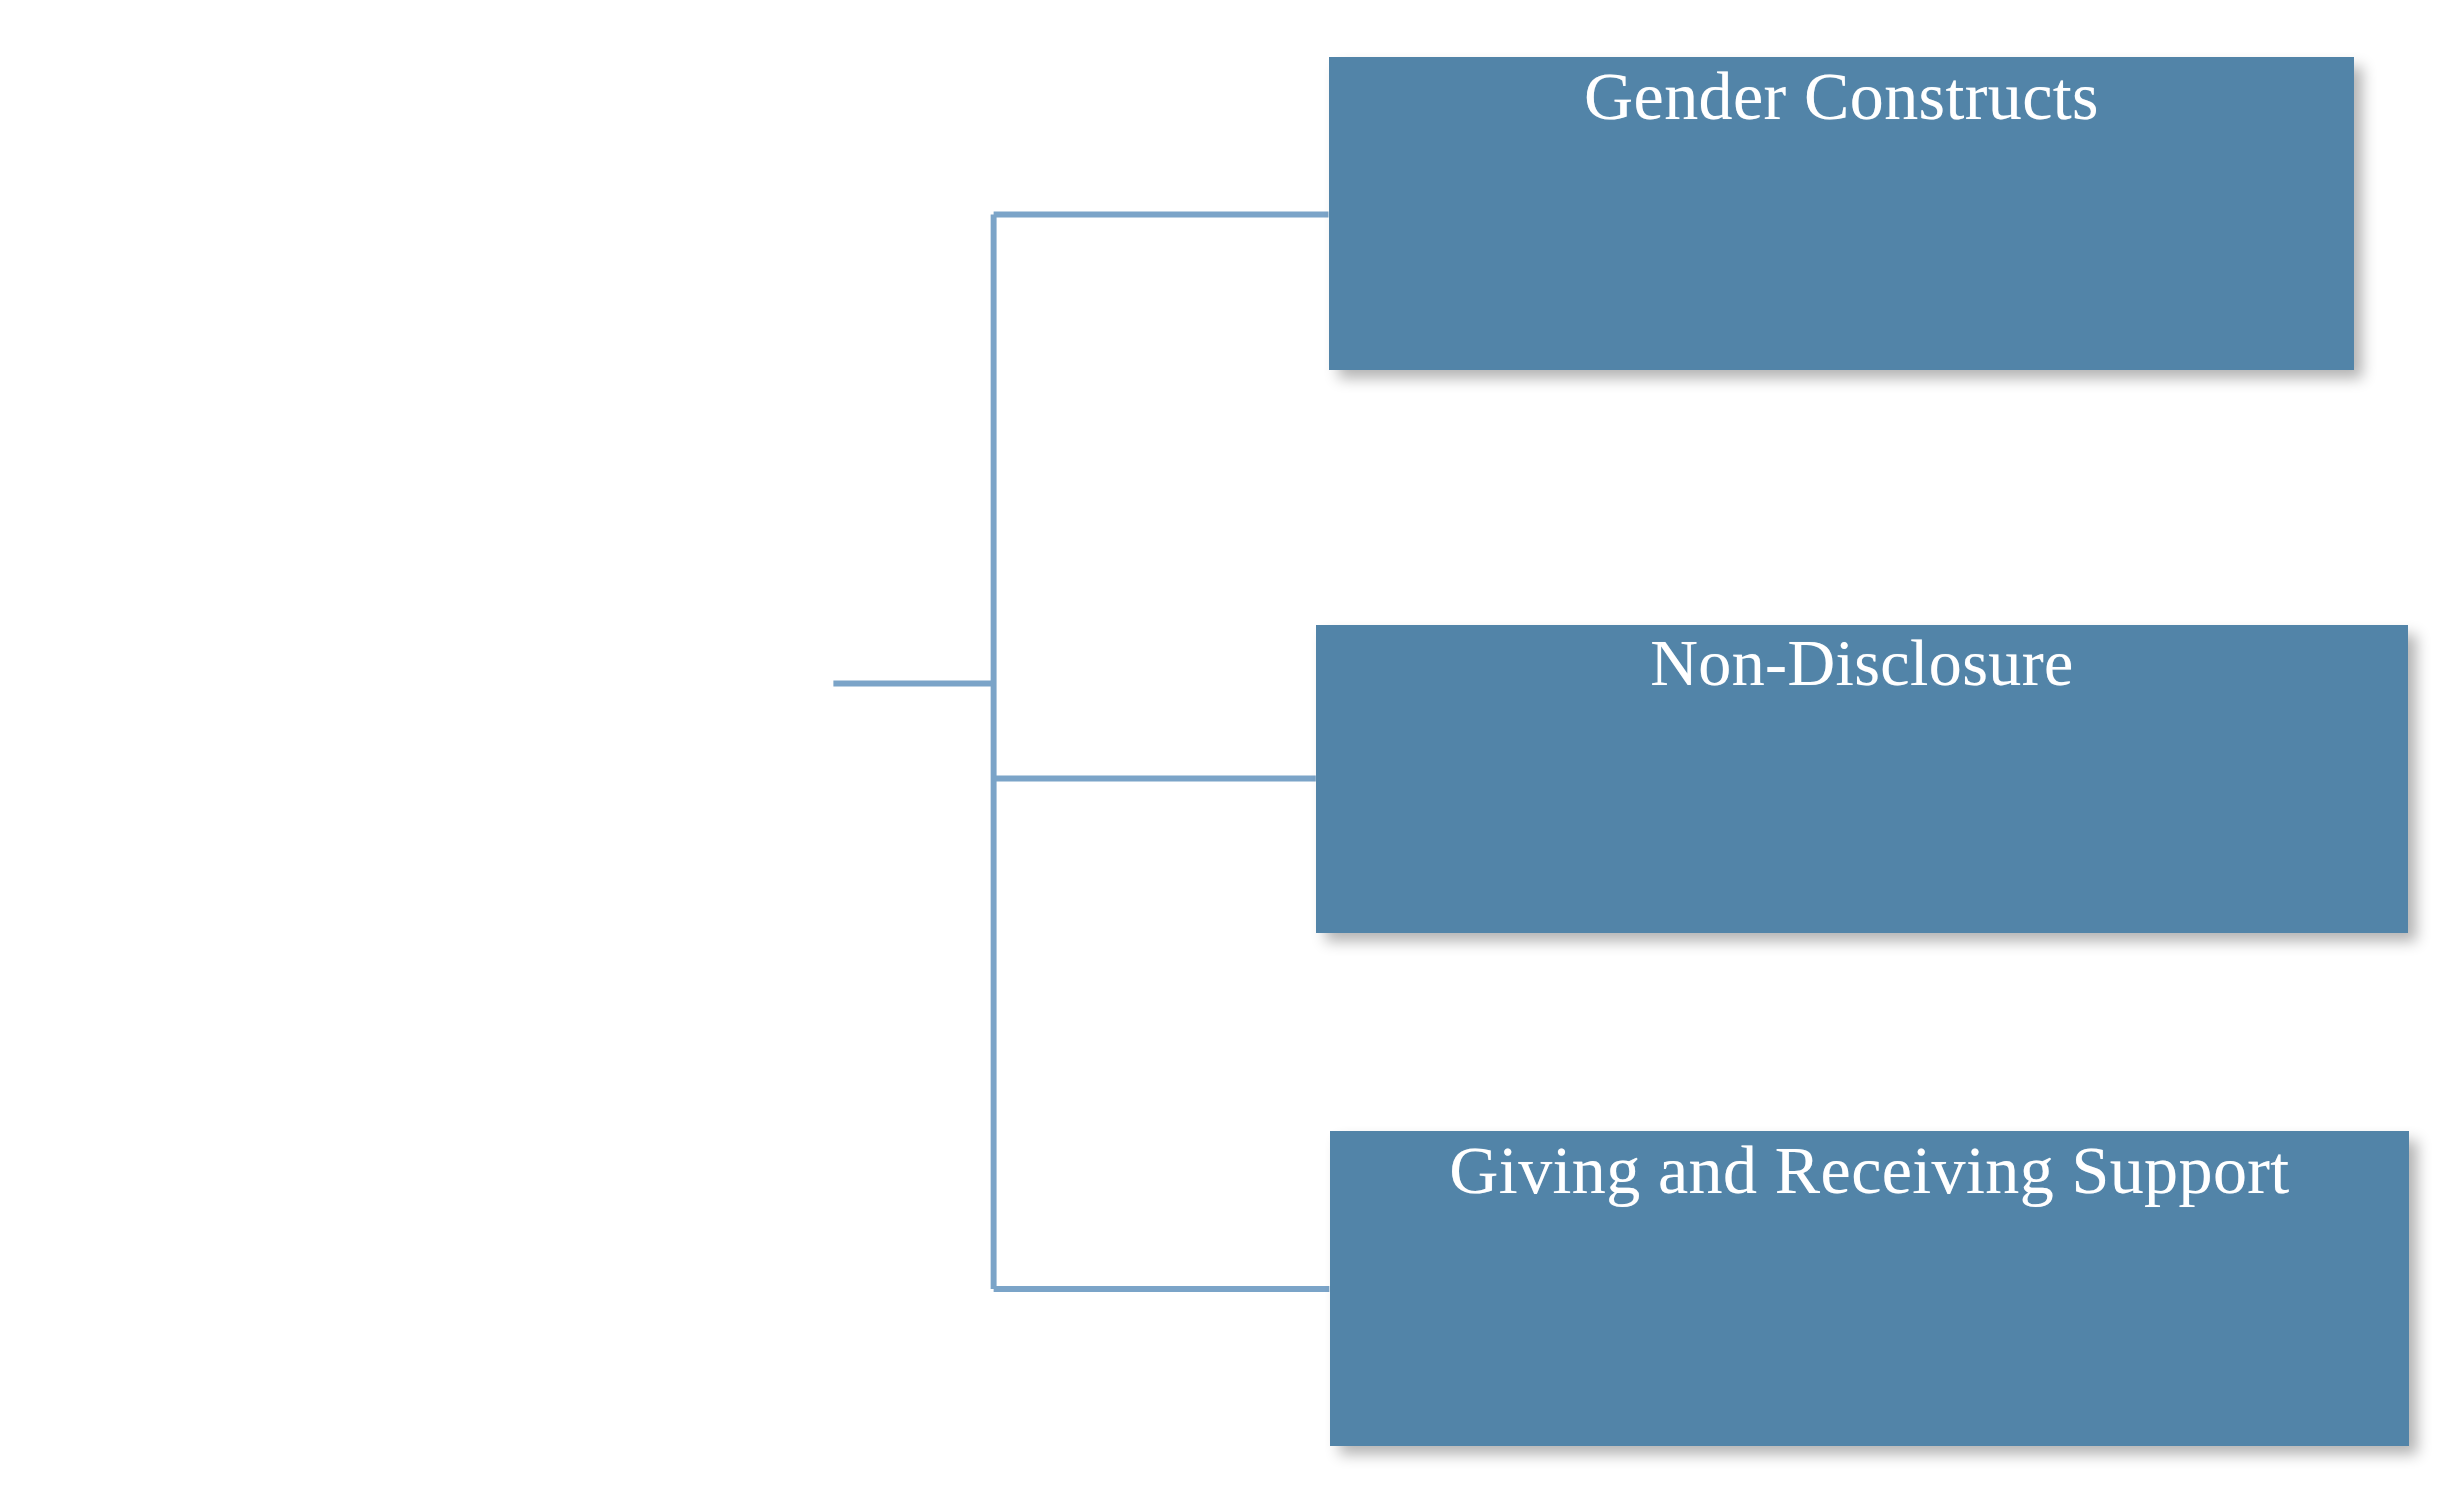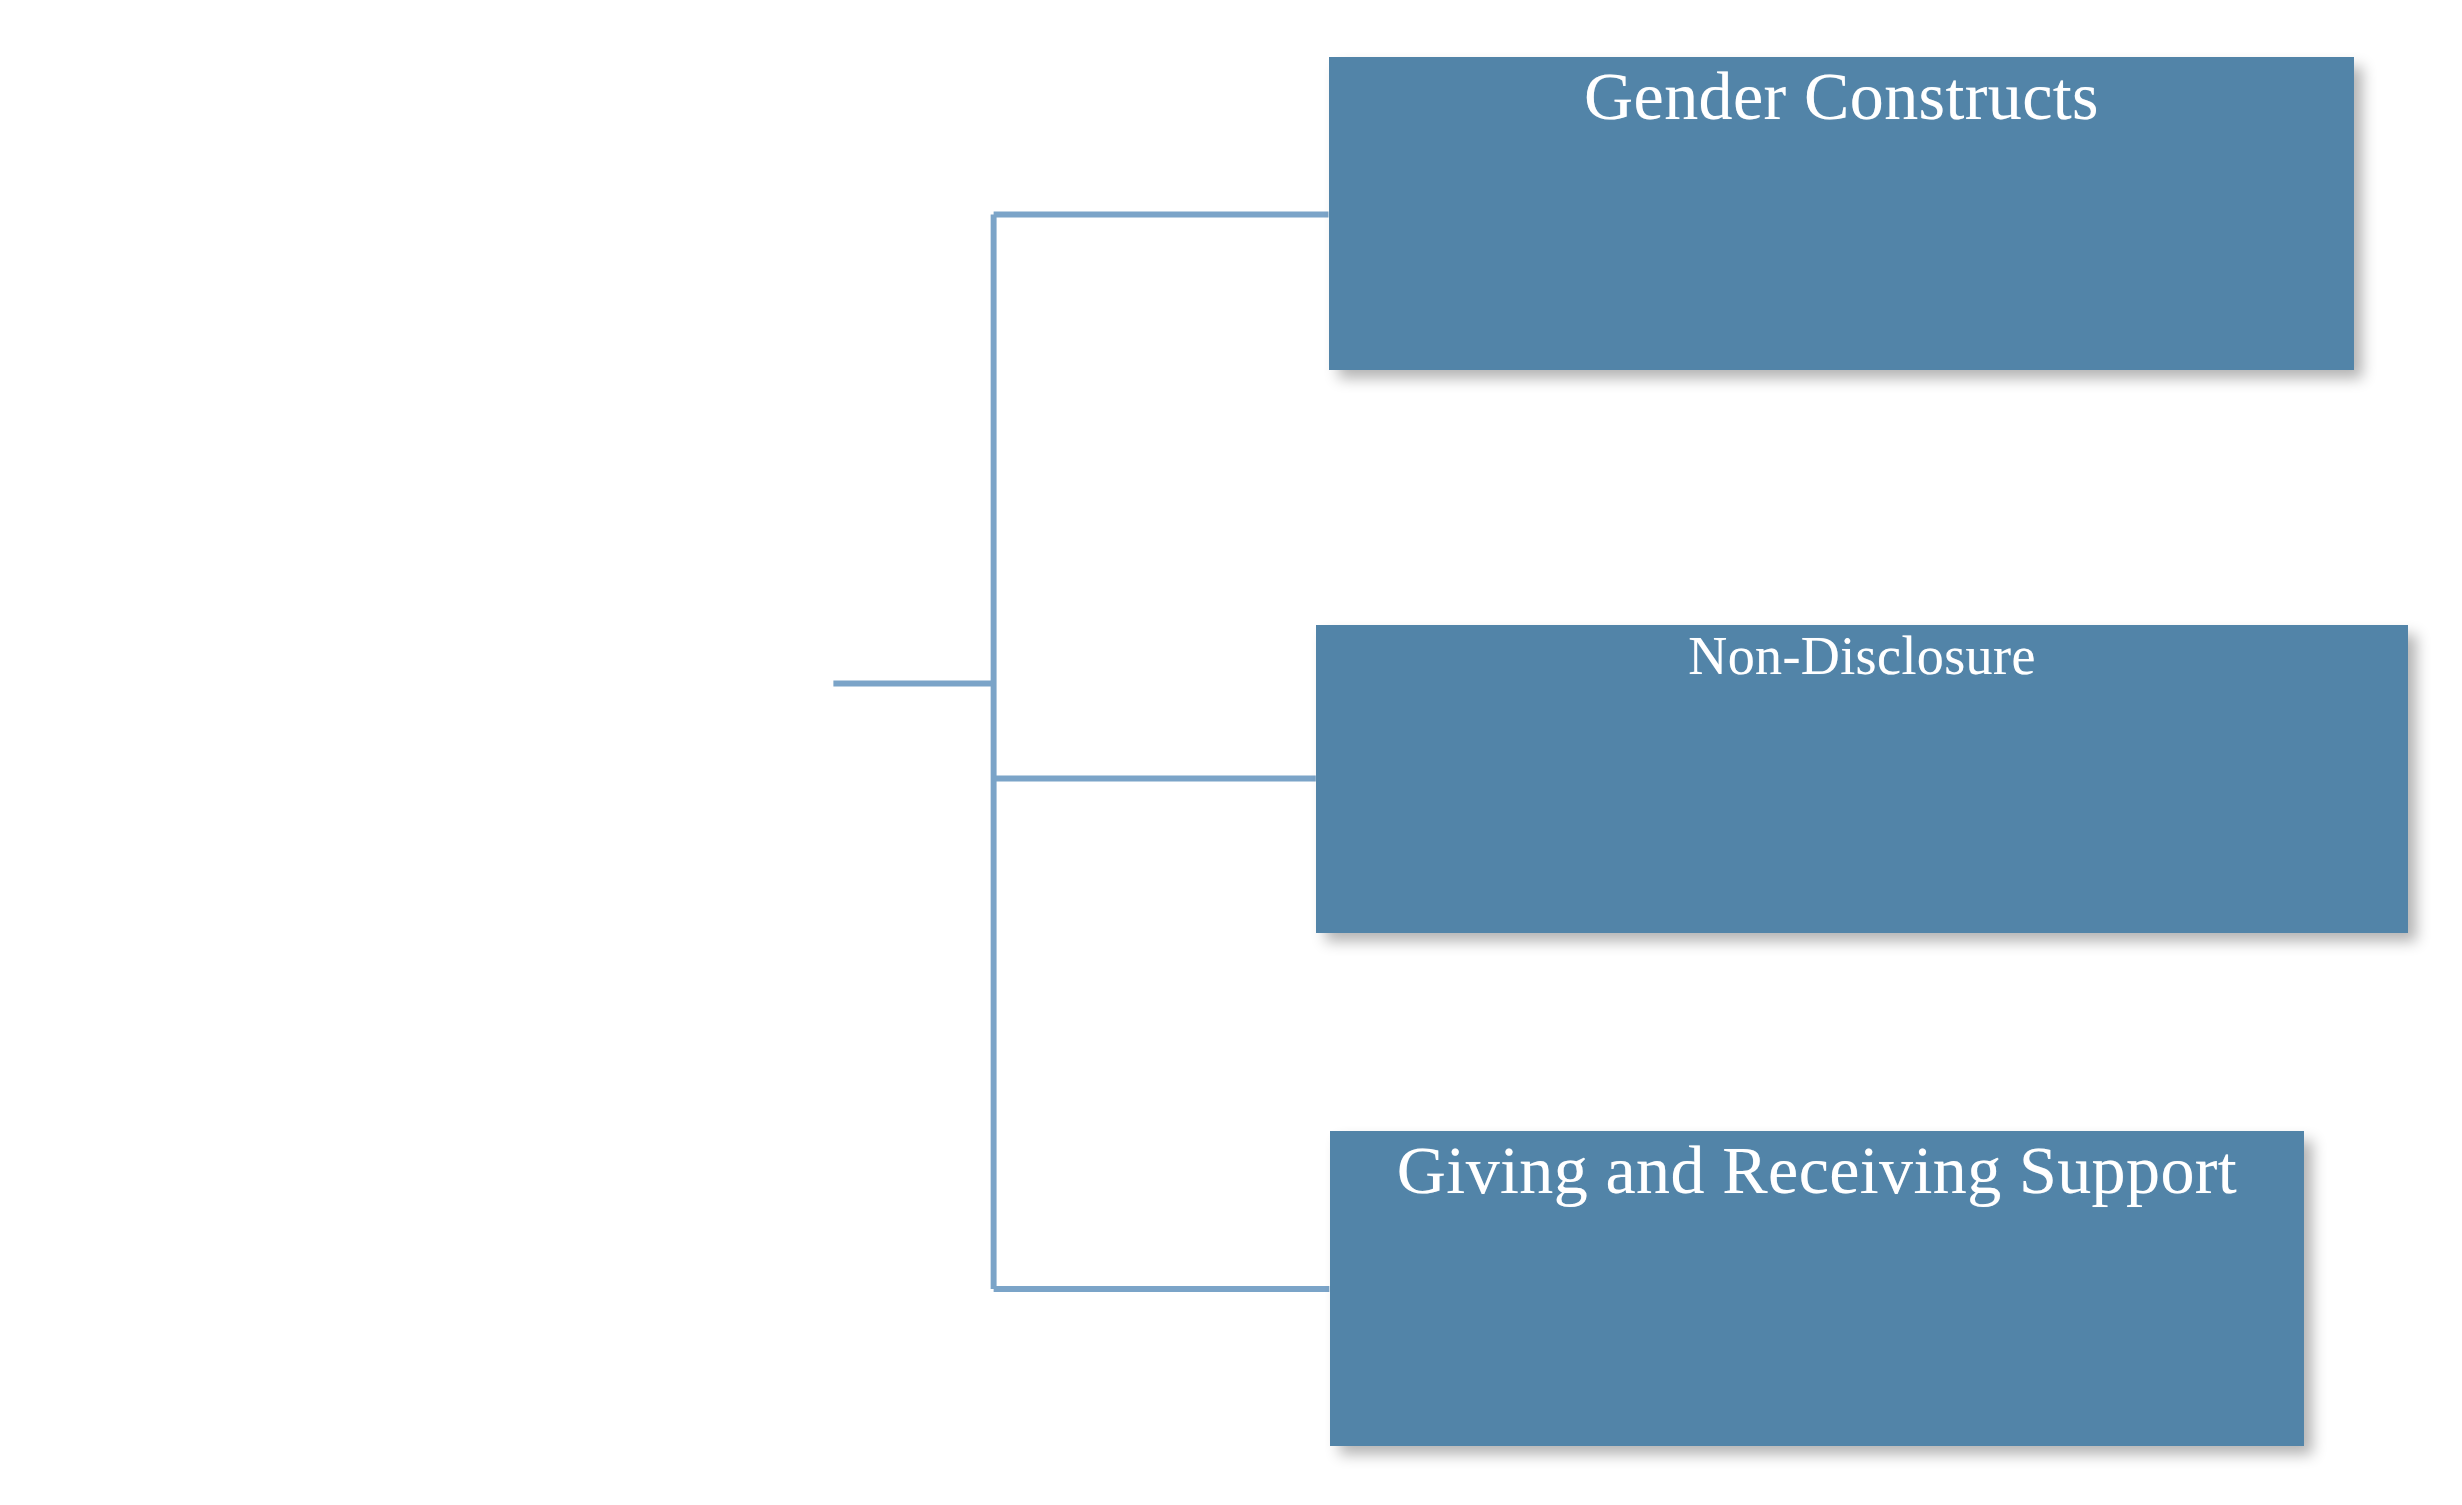--- a/index.html
+++ b/index.html
@@ -62,26 +62,26 @@
     height: 313px;
     background: #5284A8;
     font-size: 68px;
   }
   #node-nondisclosure {
     left: 1316px;
     top: 625px;
     width: 1092px;
     height: 308px;
     background: #5284A8;
-    font-size: 54px;
+    font-size: 66px;
   }
   #node-support {
     left: 1330px;
     top: 1131px;
-    width: 974px;
+    width: 1079px;
     height: 315px;
     background: #5284A8;
     font-size: 68px;
   }
 </style>
 </head>
 <body>
 
 <div id="canvas">
 

